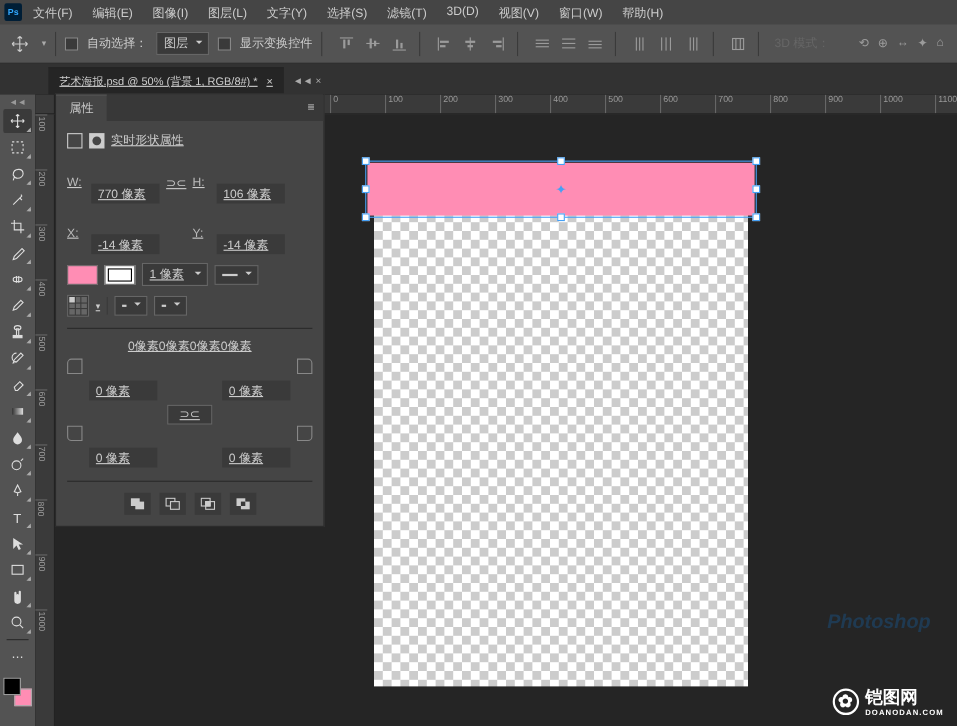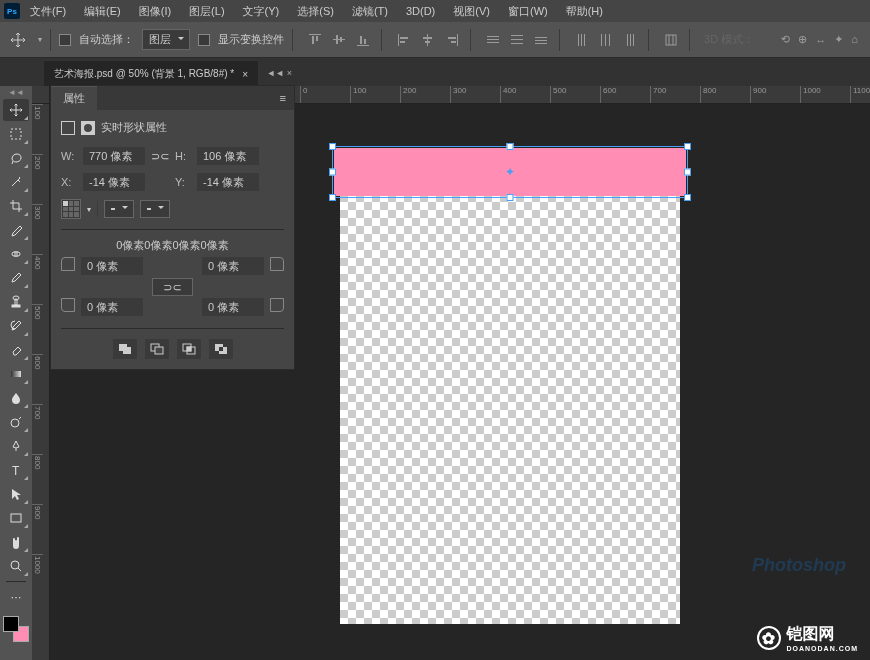--- a/index.html
+++ b/index.html
@@ -17,21 +17,21 @@
 .checkbox { width: 12px; height: 12px; border: 1px solid #888; background: #3a3a3a; display: inline-block; }
 .dropdown { background: #3a3a3a; border: 1px solid #666; padding: 2px 18px 2px 6px; position: relative; }
 .dropdown::after { content: ""; position: absolute; right: 5px; top: 50%; transform: translateY(-50%); border: 3px solid transparent; border-top-color: #ccc; }
 .align-group { display: flex; gap: 4px; margin-left: 4px; }
 .align-btn { width: 20px; height: 20px; display: flex; align-items: center; justify-content: center; opacity: 0.6; }
 .mode-text { color: #666; padding: 0 6px; }
 .extra-icons { display: flex; gap: 8px; margin-left: auto; margin-right: 6px; opacity: 0.6; }
 
 
 .tabbar { height: 28px; background: #323232; display: flex; align-items: flex-end; padding-left: 44px; }
-.doc-tab { background: #252525; padding: 5px 10px; display: flex; align-items: center; gap: 8px; border-top: 1px solid #252525; font-size: 10px; }
+.doc-tab { background: #252525; padding: 5px 10px; display: flex; align-items: center; gap: 8px; border-top: 1px solid #252525; font-size: 10px; text-decoration: underline; }
 .tab-close { cursor: pointer; }
 
 
 .workspace { display: flex; height: calc(100% - 86px); position: relative; }
 
 
 .toolpanel { width: 32px; background: #535353; display: flex; flex-direction: column; align-items: center; padding-top: 2px; gap: 2px; }
 .tool { width: 26px; height: 22px; display: flex; align-items: center; justify-content: center; border-radius: 2px; color: #ddd; position: relative; }
 .tool.active { background: #3a3a3a; }
 .tool-corner::after { content: ""; position: absolute; bottom: 1px; right: 1px; border: 2px solid transparent; border-right-color: #aaa; border-bottom-color: #aaa; }
@@ -55,28 +55,28 @@
 .h-tl { top: -4px; left: -4px; } .h-tm { top: -4px; left: 50%; transform: translateX(-50%); } .h-tr { top: -4px; right: -4px; }
 .h-ml { top: 50%; left: -4px; transform: translateY(-50%); } .h-mr { top: 50%; right: -4px; transform: translateY(-50%); }
 .h-bl { bottom: -4px; left: -4px; } .h-bm { bottom: -4px; left: 50%; transform: translateX(-50%); } .h-br { bottom: -4px; right: -4px; }
 .center-mark { position: absolute; top: 50%; left: 50%; transform: translate(-50%,-50%); color: #46a0f5; font-size: 12px; }
 
 
 .props-panel { position: absolute; left: 50px; top: 85px; width: 245px; background: #454545; border: 1px solid #2a2a2a; z-index: 10; }
 .props-tabbar { display: flex; align-items: center; height: 24px; background: #383838; gap: 22px; }
 .props-tab { padding: 4px 12px; background: #454545; border-top: 1px solid #555; }
 .props-menu { margin-left: auto; padding: 0 8px; }
-.props-body { padding: 10px; }
+.props-body { padding: 10px; text-decoration: underline; }
 .props-title { display: flex; align-items: center; gap: 6px; margin-bottom: 12px; }
 .shape-icon { width: 14px; height: 14px; border: 1px solid #ccc; }
 .mask-icon { width: 14px; height: 14px; background: #ccc; display: flex; align-items: center; justify-content: center; }
 .mask-icon::after { content: ""; width: 8px; height: 8px; border-radius: 50%; background: #454545; }
 .prop-row { display: flex; align-items: center; gap: 6px; margin-bottom: 8px; }
 .prop-label { width: 16px; color: #bbb; }
-.prop-field { background: #3a3a3a; border: none; color: #ccc; padding: 3px 6px; width: 62px; font-size: 11px; }
+.prop-field { background: #3a3a3a; border: none; color: #ccc; padding: 3px 6px; width: 62px; font-size: 11px; margin-top: 20px; }
 .link-icon { width: 18px; text-align: center; }
 .fill-swatch { width: 28px; height: 18px; background: #ff8db4; border: 1px solid #666; }
 .stroke-swatch { width: 28px; height: 18px; background: #fff; border: 1px solid #666; position: relative; }
 .stroke-swatch::after { content: ""; position: absolute; inset: 2px; border: 1px solid #000; }
 .stroke-w { width: 60px; }
 .line-style { width: 40px; height: 18px; background: #3a3a3a; border: 1px solid #666; display: flex; align-items: center; justify-content: center; }
 .line-style::before { content: ""; width: 20px; height: 2px; background: #ccc; }
 .anchor-grid { width: 20px; height: 20px; background: #3a3a3a; border: 1px solid #666; display: grid; grid-template: repeat(3,1fr)/repeat(3,1fr); gap: 1px; padding: 1px; }
 .anchor-grid span { background: #666; }
 .anchor-grid span:first-child { background: #ccc; }
@@ -451,20 +451,26 @@
       <span class="link-icon">⊃⊂</span>
       <span class="prop-label">H:</span>
       <input class="prop-field" value="106 像素" style="">
     </div>
     <div class="prop-row">
       <span class="prop-label">X:</span>
       <input class="prop-field" value="-14 像素" style="">
       <span class="link-icon"></span>
       <span class="prop-label">Y:</span>
       <input class="prop-field" value="-14 像素" style="">
+    </div>
+    <div class="prop-row">
+      <div class="fill-swatch"></div>
+      <div class="stroke-swatch"></div>
+      <div class="dropdown stroke-w">1 像素</div>
+      <div class="dropdown line-style"></div>
     </div>
     <div class="prop-row">
       <div class="anchor-grid">
           <span></span>
           <span></span>
           <span></span>
           <span></span>
           <span></span>
           <span></span>
           <span></span>

